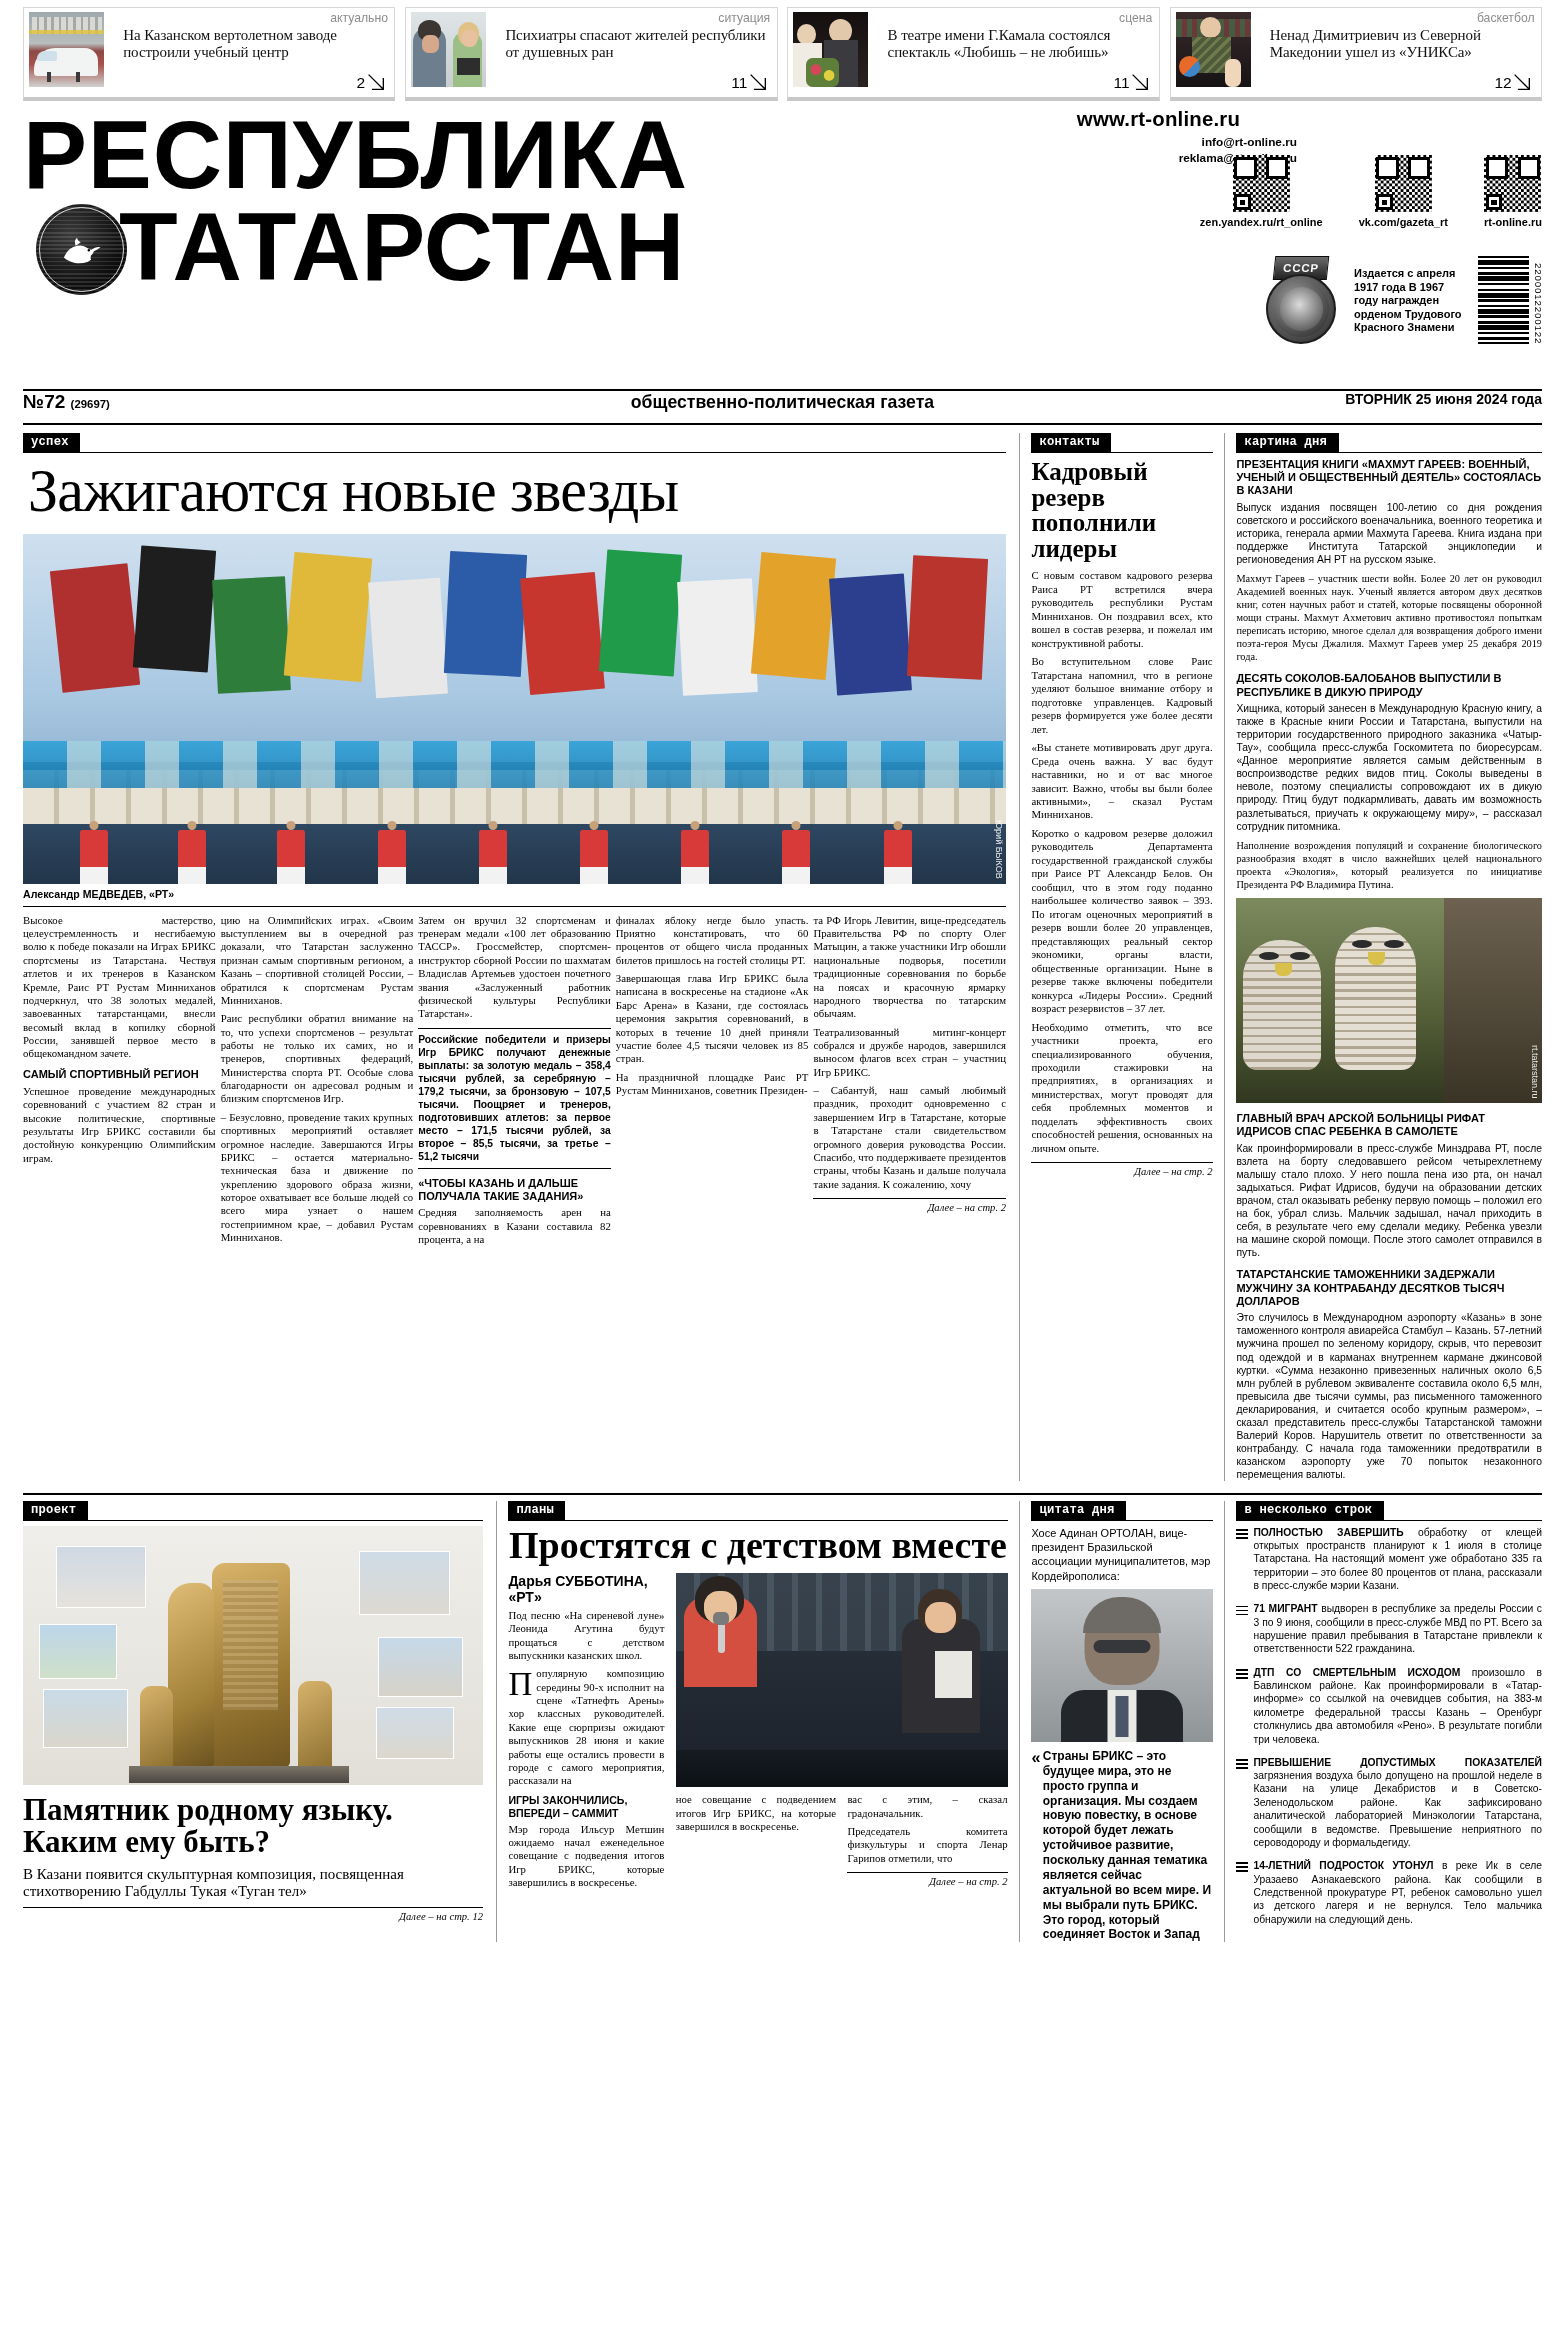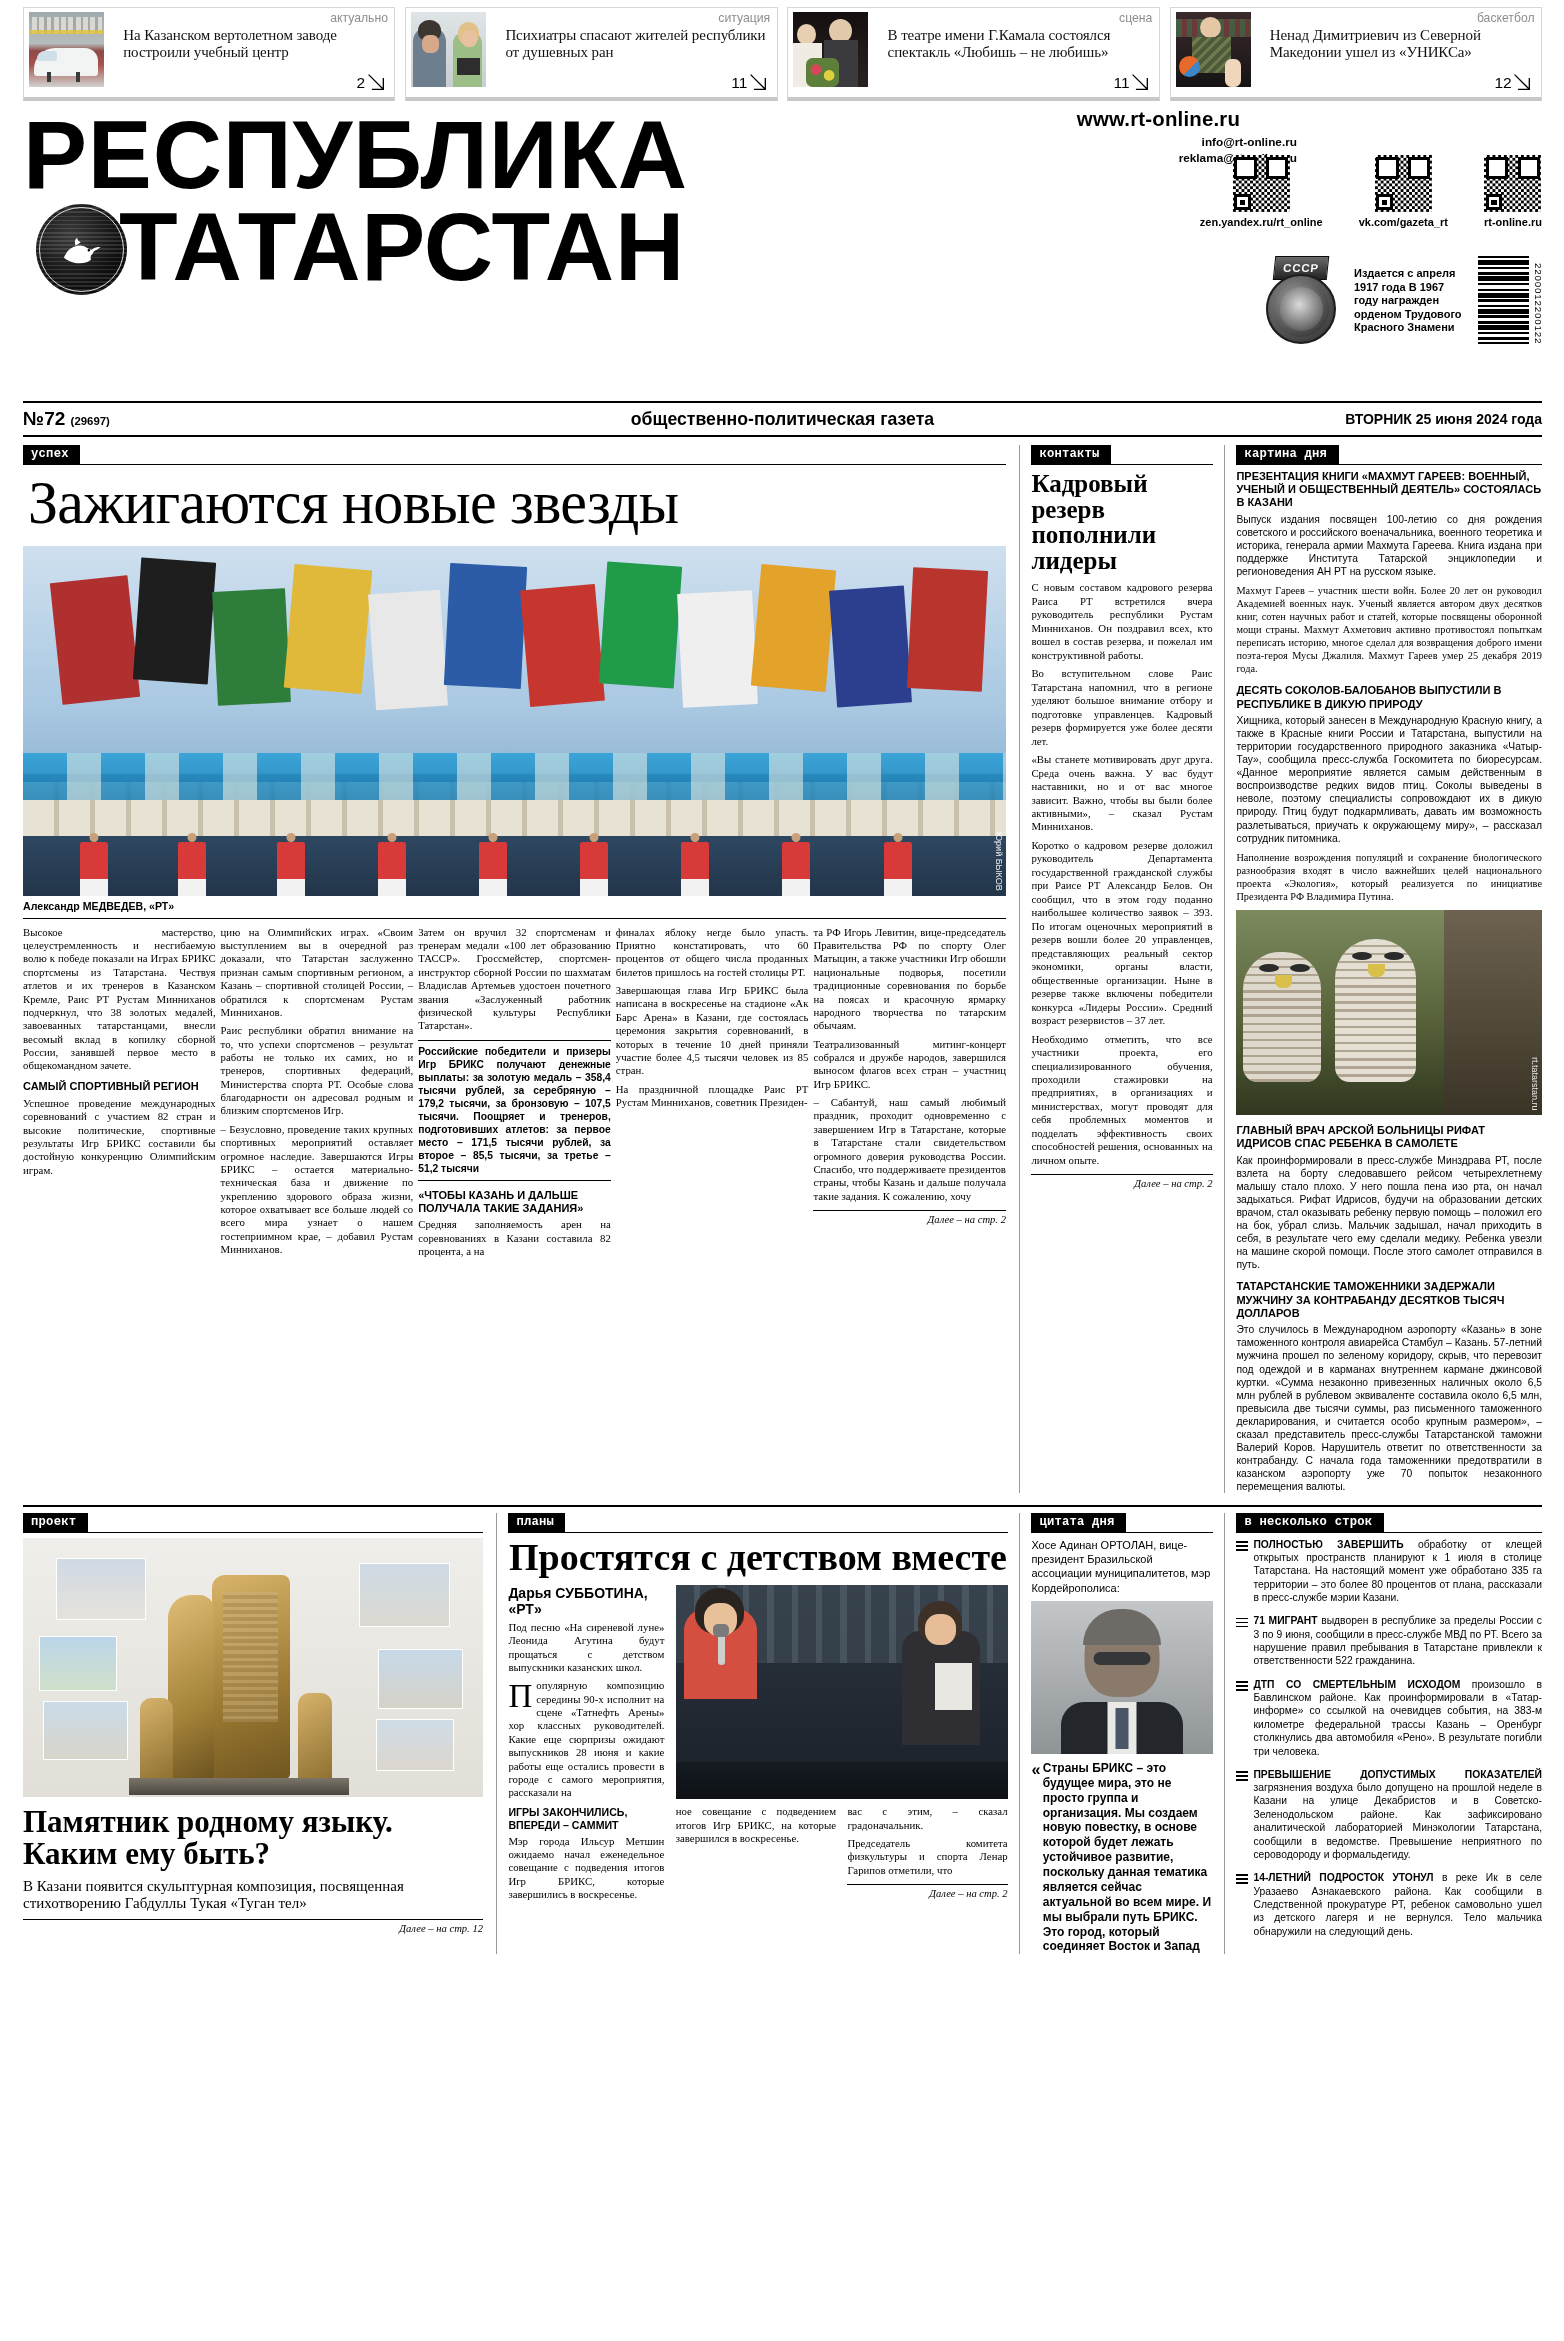--- a/index.html
+++ b/index.html
@@ -249,22 +249,21 @@
     font-size: 9.8px;
     writing-mode: vertical-rl;
     letter-spacing: 0.8px;
   }
 
   .issue-bar {
     border-top: 2.4px solid #000;
     border-bottom: 2.4px solid #000;
     height: 36px;
     display: flex;
-    align-items: center;
-    margin-top: 13px;
+    margin-top: 1px;
     font-family: "Liberation Sans", sans-serif;
     font-weight: 700;
   }
   .issue-no { font-size: 19px; width: 244px; }
   .issue-no small { font-size: 11.4px; }
   .issue-kind {
     flex: 1; text-align: center; font-size: 19px;
     transform: scaleX(.93);
   }
   .issue-date { width: 244px; text-align: right; font-size: 14px; }
@@ -325,20 +324,21 @@
     font-weight: 700;
     padding: 4.1px 0 6.5px;
     border-bottom: 0.8px solid #000;
     margin-bottom: 6.5px;
   }
 
   
   .body-cols {
     display: flex;
     gap: 5px;
+    justify-content: flex-end;
   }
   .bcol { flex: 1; min-width: 0; }
   .bcol p {
     font-family: "Liberation Serif", serif;
     font-size: 10.8px;
     line-height: 1.24;
     text-align: justify;
     text-indent: 0;
     hyphens: auto;
   }

